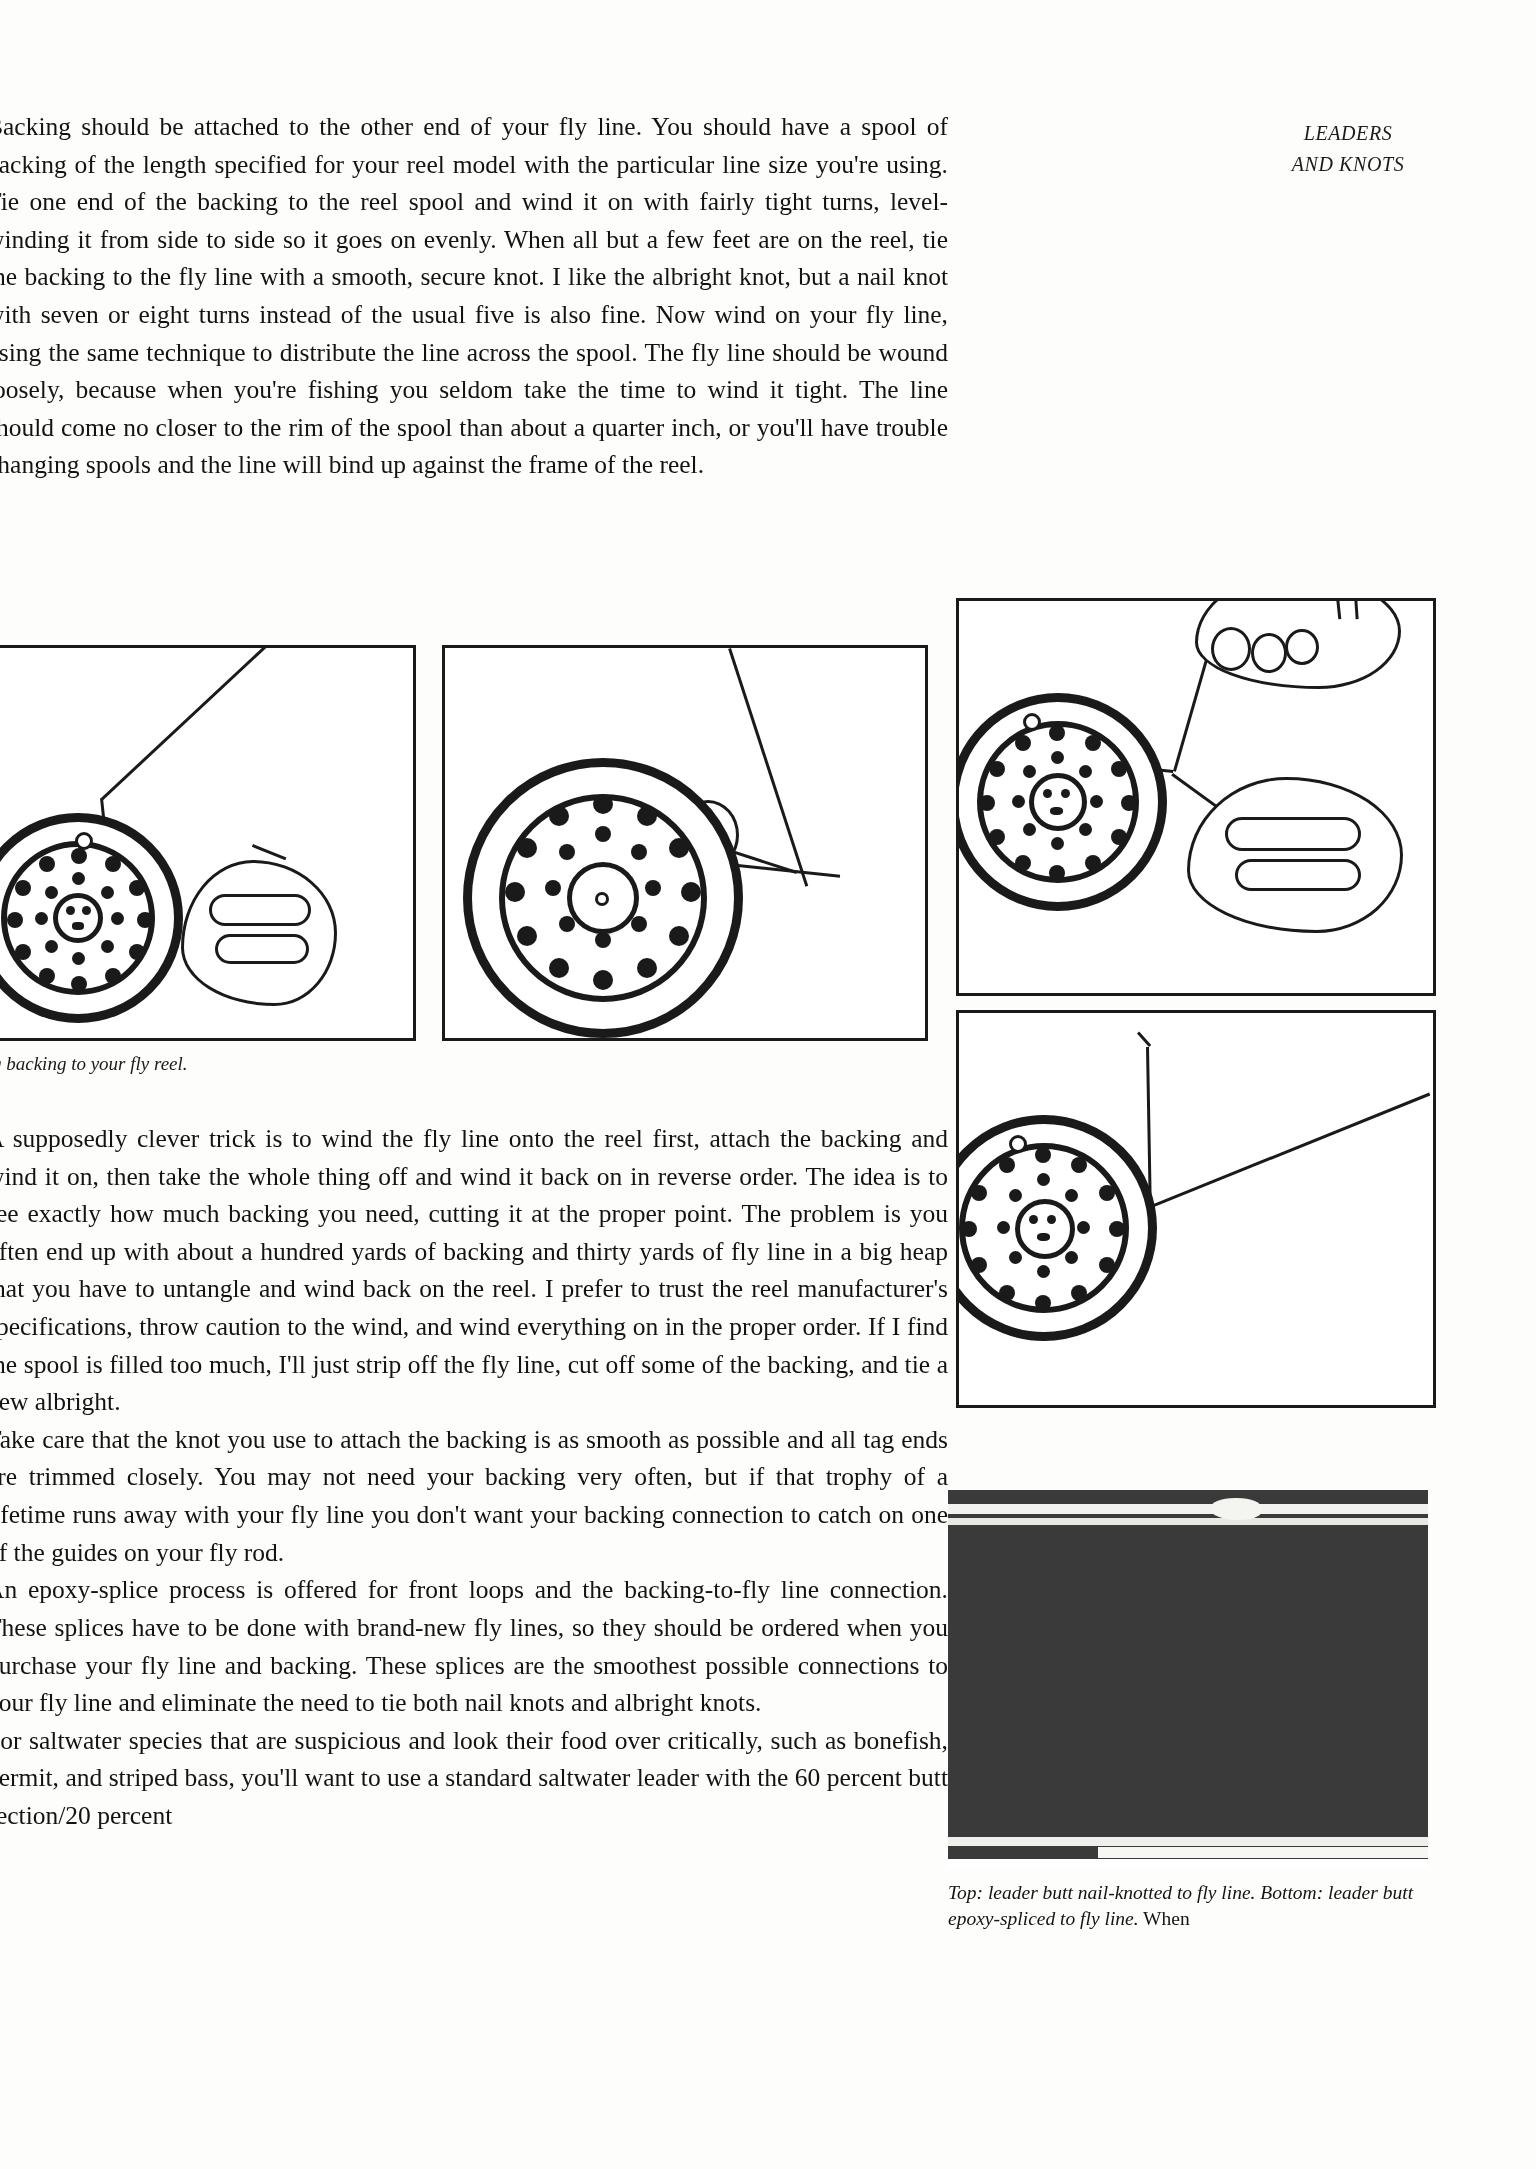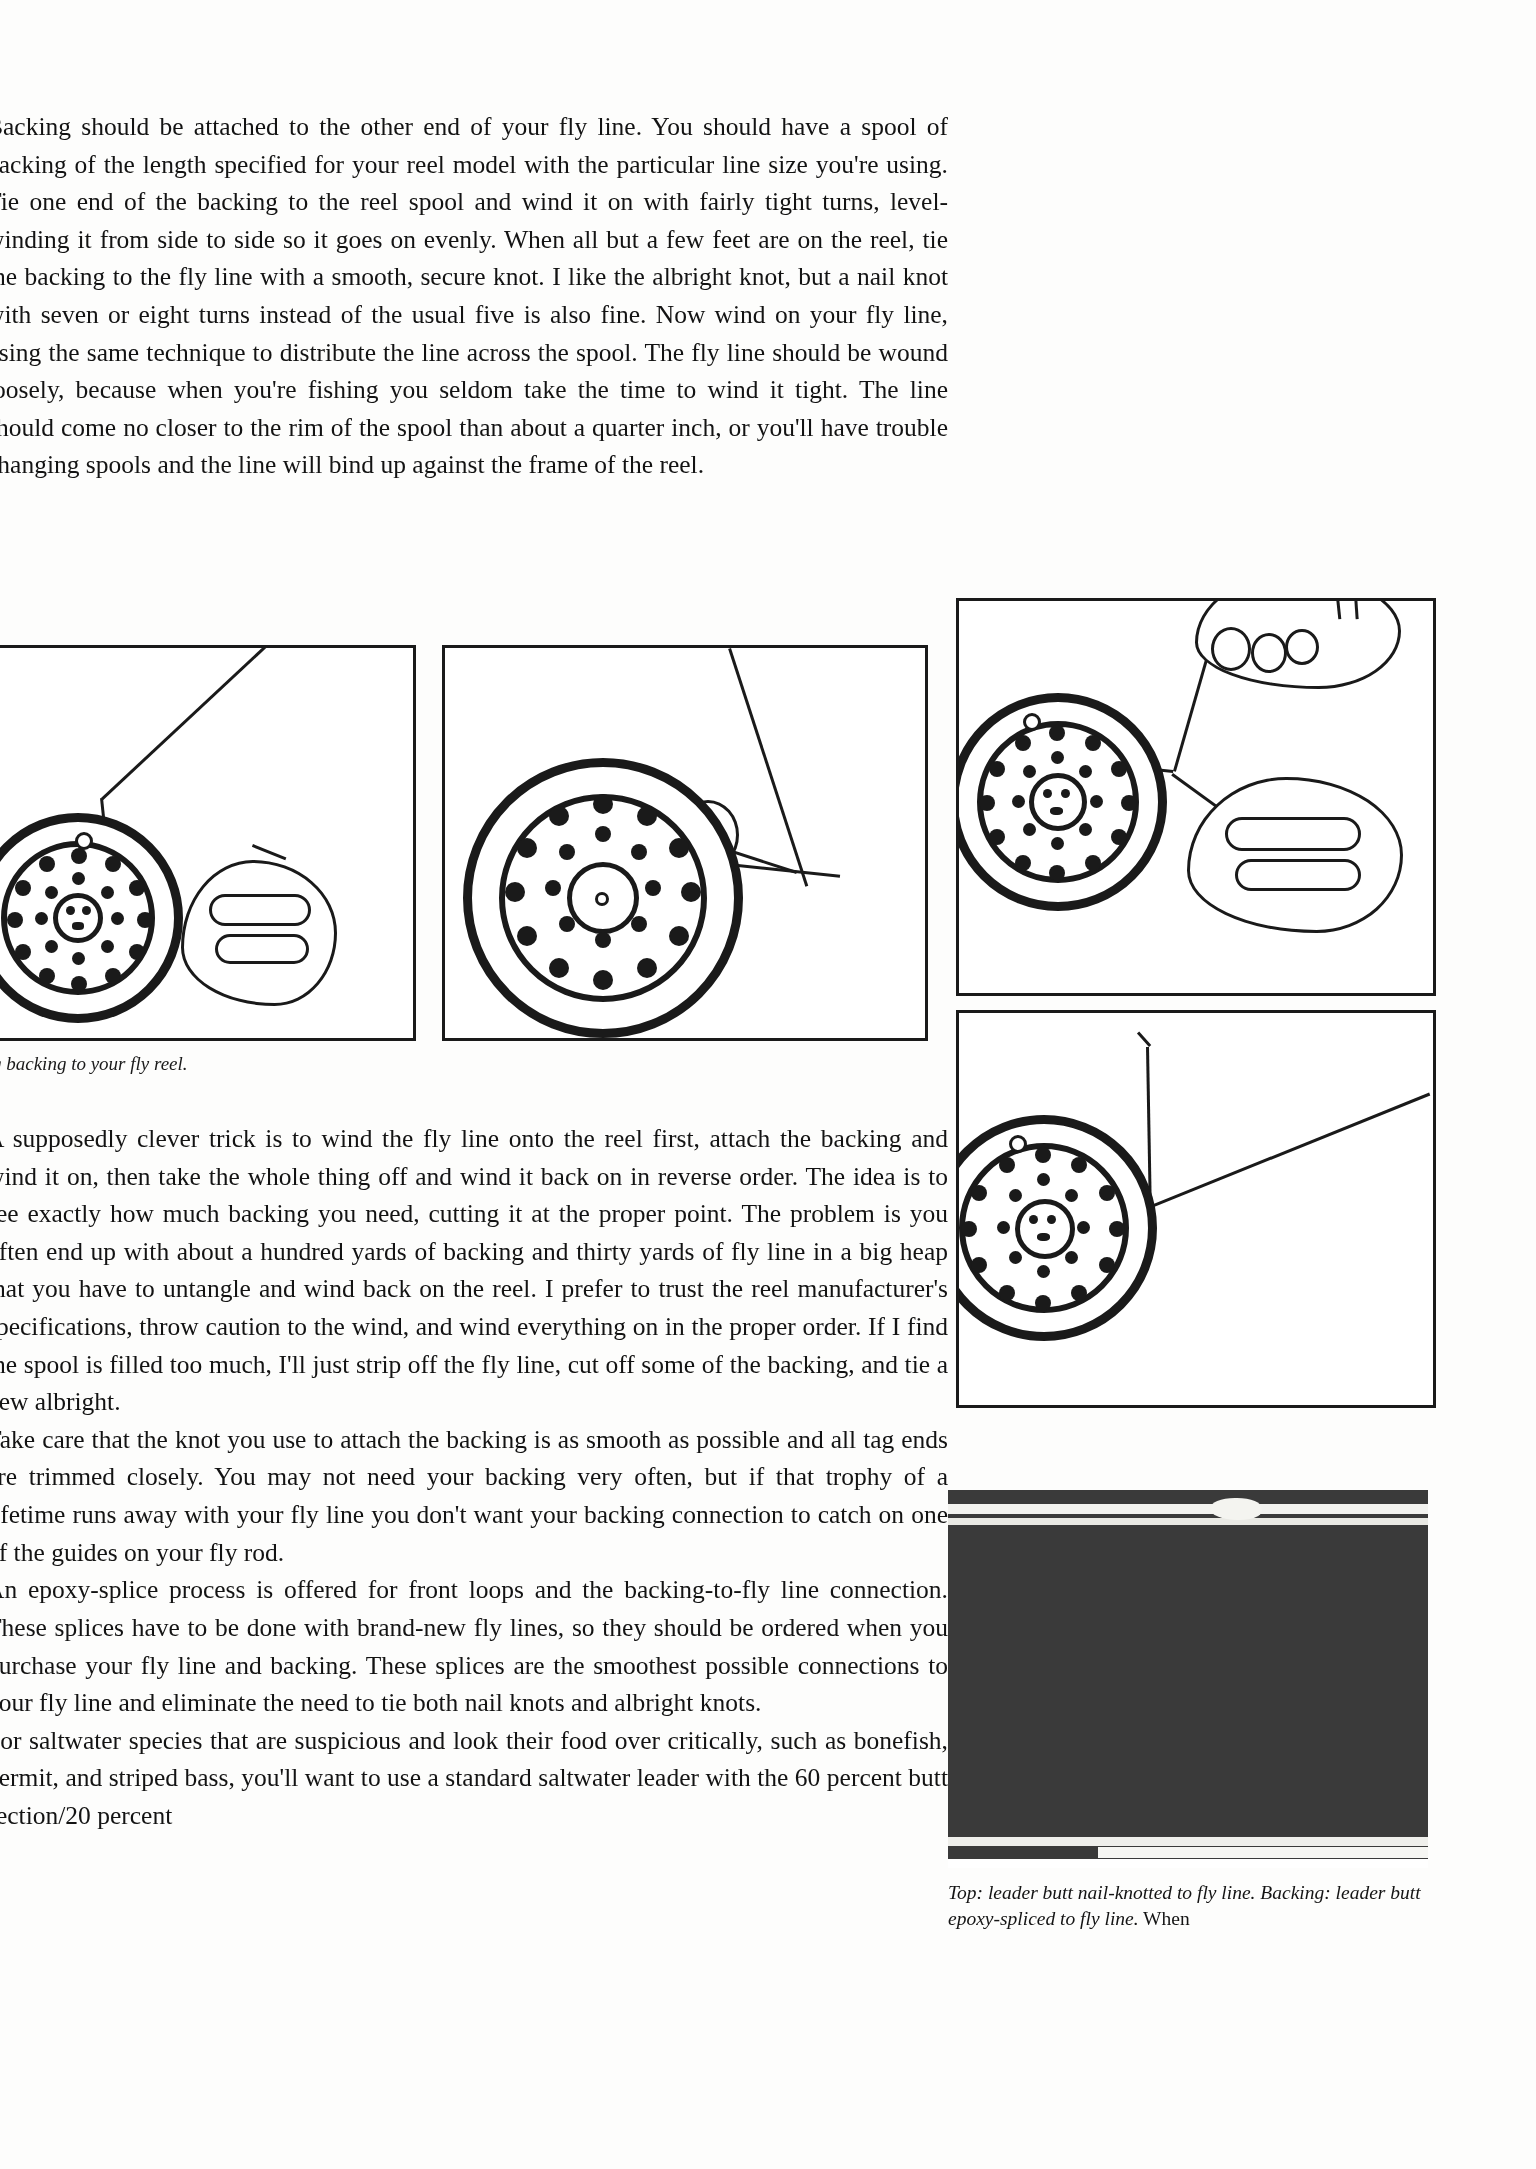--- a/index.html
+++ b/index.html
@@ -220,20 +220,24 @@
     border: 3px solid #1a1a1a;
     background: #fff;
     border-radius: 50%/40%;
   }
 </style>
 </head>
 <body>
 
 <div class="page">
 
+  <div class="running-head">
+    <div>LEADERS</div>
+    <div>AND KNOTS</div>
+  </div>
 
   <div class="col-left">
     <p>Backing should be attached to the other end of your fly line. You should have a spool of backing of the length specified for your reel model with the particular line size you're using. Tie one end of the backing to the reel spool and wind it on with fairly tight turns, level-winding it from side to side so it goes on evenly. When all but a few feet are on the reel, tie the backing to the fly line with a smooth, secure knot. I like the albright knot, but a nail knot with seven or eight turns instead of the usual five is also fine. Now wind on your fly line, using the same technique to distribute the line across the spool. The fly line should be wound loosely, because when you're fishing you seldom take the time to wind it tight. The line should come no closer to the rim of the spool than about a quarter inch, or you'll have trouble changing spools and the line will bind up against the frame of the reel.</p>
   </div>
 
   <div class="fig-left">
 
     <div class="panel panel-a">
 
       <div class="line-stroke" style="left:148px; top:150px; width:340px; height:3px; transform: rotate(-43deg);"></div>
@@ -418,17 +422,17 @@
     <div class="photo-dark"></div>
     <div class="photo-band-top"></div>
     <div class="photo-band-top2"></div>
     <div class="photo-knot"></div>
     <div class="photo-band-bot"></div>
     <div class="photo-band-bot2"></div>
     <div class="photo-band-bot3"></div>
   </div>
 
   <div class="photo-caption">
-    <i>Top: leader butt nail-knotted to fly line. Backing:</i>
+    <i>Top: leader butt nail-knotted to fly line. Bottom:</i>
     <i>leader butt epoxy-spliced to fly line.</i><span> When</span>
   </div>
 
 </div>
 
 </body></html>

